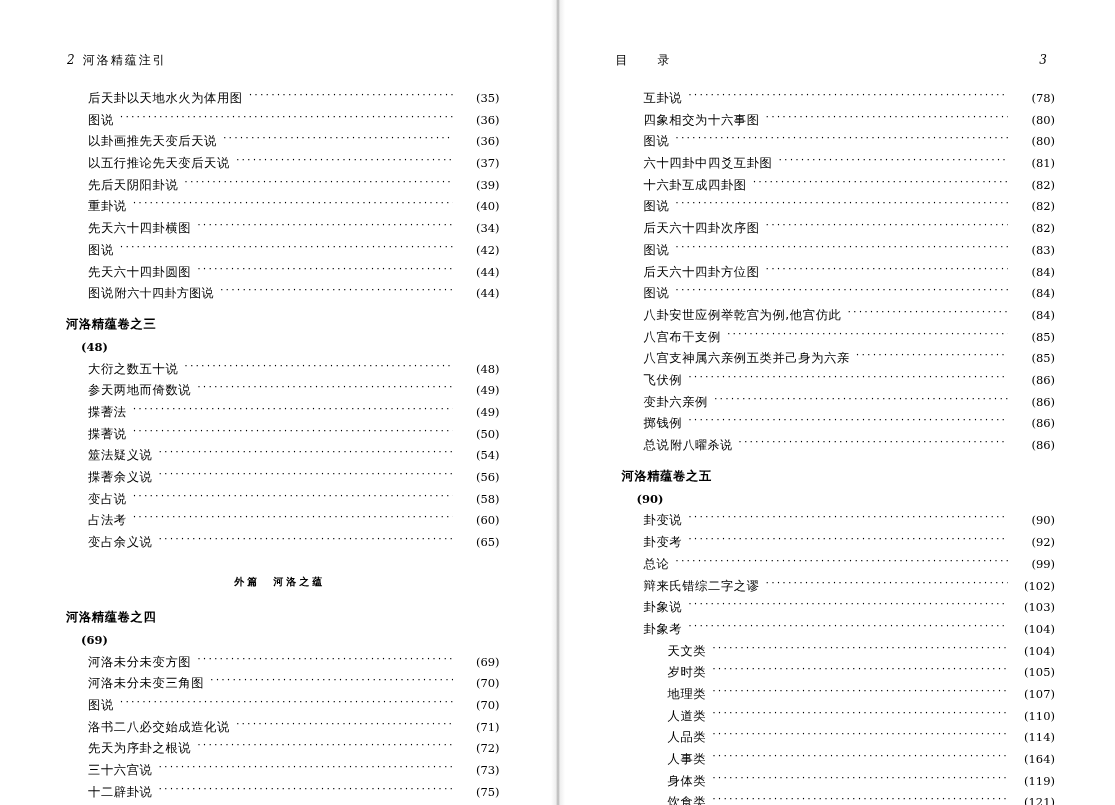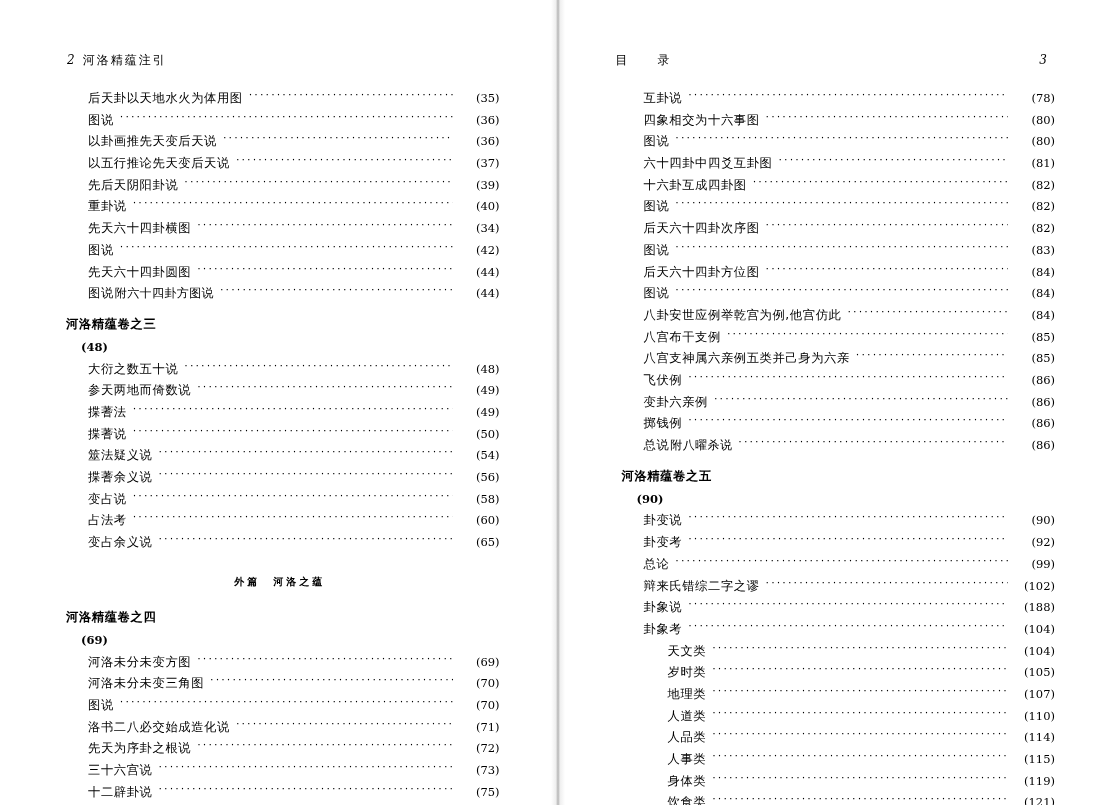--- a/index.html
+++ b/index.html
@@ -392,21 +392,21 @@
           <span class="pg">(99)</span>
         </div>
         <div class="entry lvl-1">
           <span class="txt">辩来氏错综二字之谬</span>
           <span class="leader"></span>
           <span class="pg">(102)</span>
         </div>
         <div class="entry lvl-1">
           <span class="txt">卦象说</span>
           <span class="leader"></span>
-          <span class="pg">(188)</span>
+          <span class="pg">(103)</span>
         </div>
         <div class="entry lvl-1">
           <span class="txt">卦象考</span>
           <span class="leader"></span>
           <span class="pg">(104)</span>
         </div>
         <div class="entry lvl-2">
           <span class="txt">天文类</span>
           <span class="leader"></span>
           <span class="pg">(104)</span>
@@ -427,21 +427,21 @@
           <span class="pg">(110)</span>
         </div>
         <div class="entry lvl-2">
           <span class="txt">人品类</span>
           <span class="leader"></span>
           <span class="pg">(114)</span>
         </div>
         <div class="entry lvl-2">
           <span class="txt">人事类</span>
           <span class="leader"></span>
-          <span class="pg">(115)</span>
+          <span class="pg">(164)</span>
         </div>
         <div class="entry lvl-2">
           <span class="txt">身体类</span>
           <span class="leader"></span>
           <span class="pg">(119)</span>
         </div>
         <div class="entry lvl-2">
           <span class="txt">饮食类</span>
           <span class="leader"></span>
           <span class="pg">(121)</span>

